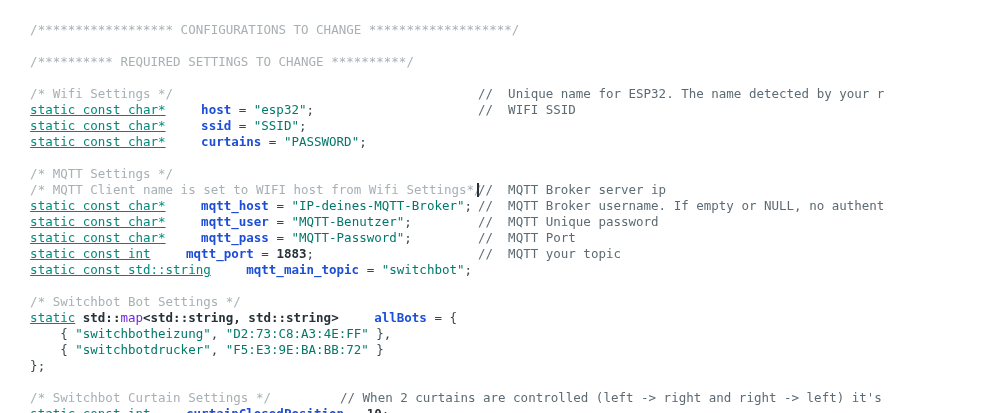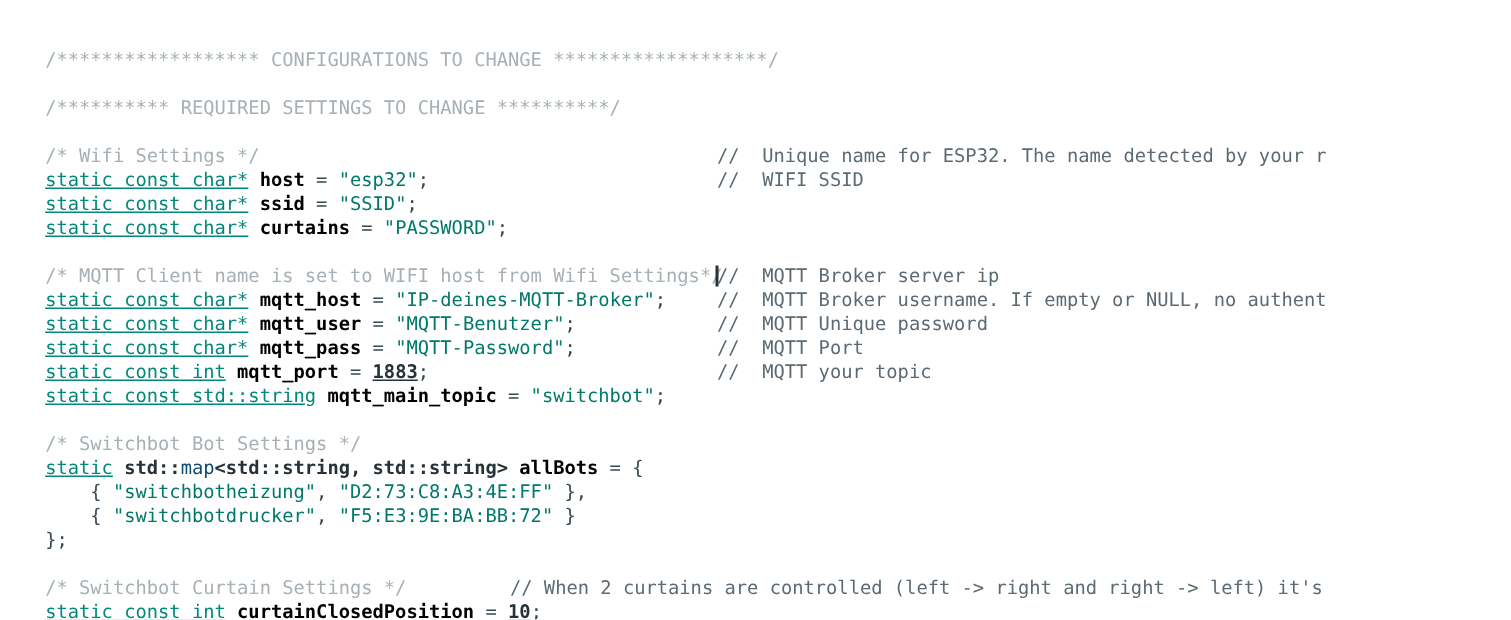--- a/index.html
+++ b/index.html
@@ -12,21 +12,21 @@
     height: 413px;
     overflow: hidden;
     font-family: "DejaVu Sans Mono", "Liberation Mono", monospace;
   }
   #editor {
     position: relative;
     width: 884px;
     height: 413px;
     overflow: hidden;
     background: #ffffff;
-    padding-top: 16px;
+    padding-top: 6px;
     box-sizing: border-box;
   }
   .line {
     height: 16px;
     line-height: 16px;
     white-space: pre;
     font-size: 12.5px;
     letter-spacing: 0px;
     color: #37474f;
     position: relative;
@@ -45,24 +45,24 @@
     position: absolute;
     left: 340px;
     top: 0;
     white-space: pre;
   }
   
   .kw      { color: #00897b; text-decoration: underline; }
   .blkcmt  { color: #a7b0b5; }
   .linecmt { color: #5c6b73; }
   .str     { color: #00796b; }
-  .ident   { color: #000000; font-weight: bold; }
+  .ident   { color: #1d4ed8; font-weight: bold; margin-left: 28px; }
   .plain   { color: #263238; font-weight: bold; }
-  .num     { color: #263238; font-weight: bold; text-decoration: underline; }
-  .type    { color: #0c4a6e; }
+  .num     { color: #263238; font-weight: bold; }
+  .type    { color: #6d28d9; }
   .punc    { color: #37474f; }
 
   
   .caret {
     position: absolute;
     left: 477px;
     top: 1px;
     width: 2px;
     height: 14px;
     background: #263238;
@@ -104,20 +104,23 @@
   </div>
 
   <div class="line">
     <span class="code-main"><span class="kw">static const char*</span><span class="ident"> curtains </span><span class="punc">= </span><span class="str">"PASSWORD"</span><span class="punc">;</span></span>
   </div>
 
   <div class="line">
     <span></span>
   </div>
 
+  <div class="line">
+    <span class="blkcmt">/* MQTT Settings */</span>
+  </div>
 
   <div class="line">
     <span class="blkcmt">/* MQTT Client name is set to WIFI host from Wifi Settings*/</span>
   </div>
 
   <div class="line">
     <span class="code-main"><span class="kw">static const char*</span><span class="ident"> mqtt_host </span><span class="punc">= </span><span class="str">"IP-deines-MQTT-Broker"</span><span class="punc">;</span></span>
     <span class="caret"></span>
     <span class="cmt-col linecmt">//  MQTT Broker server ip</span>
   </div>

